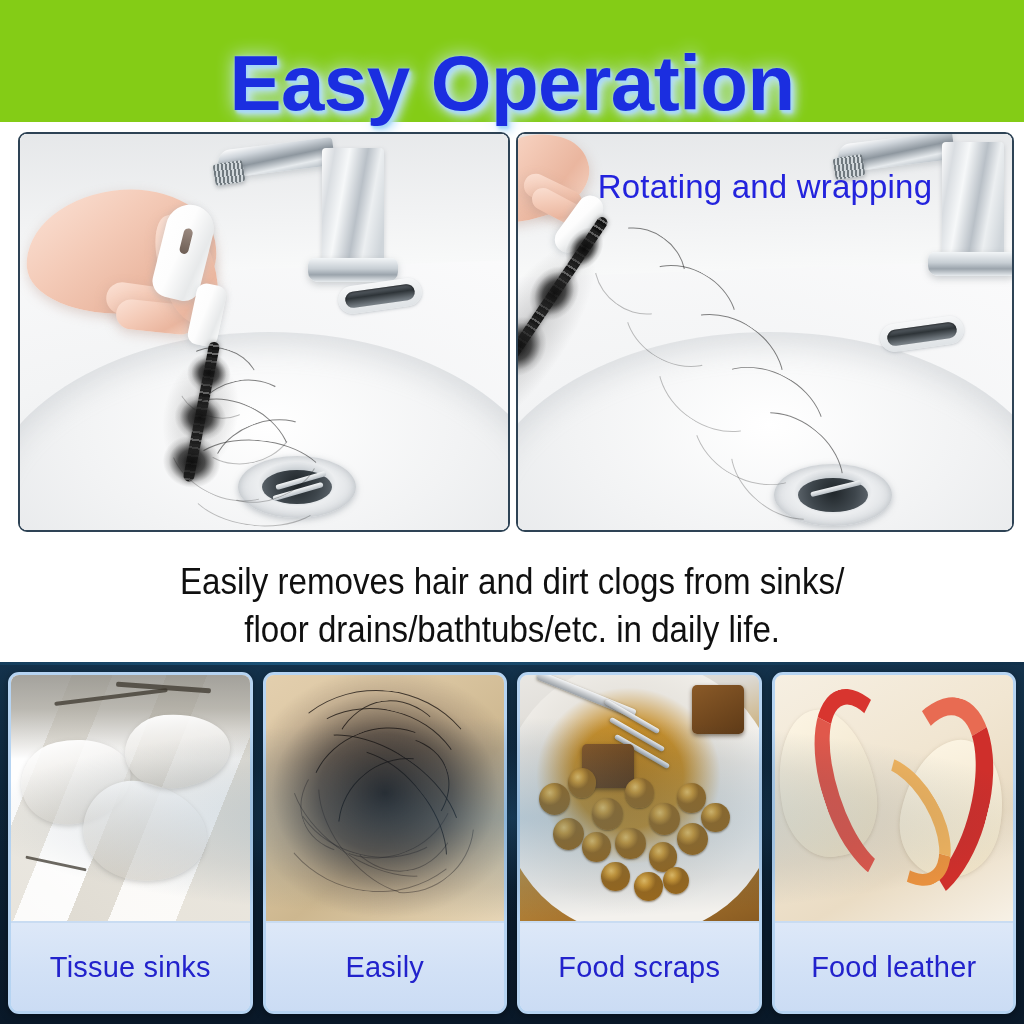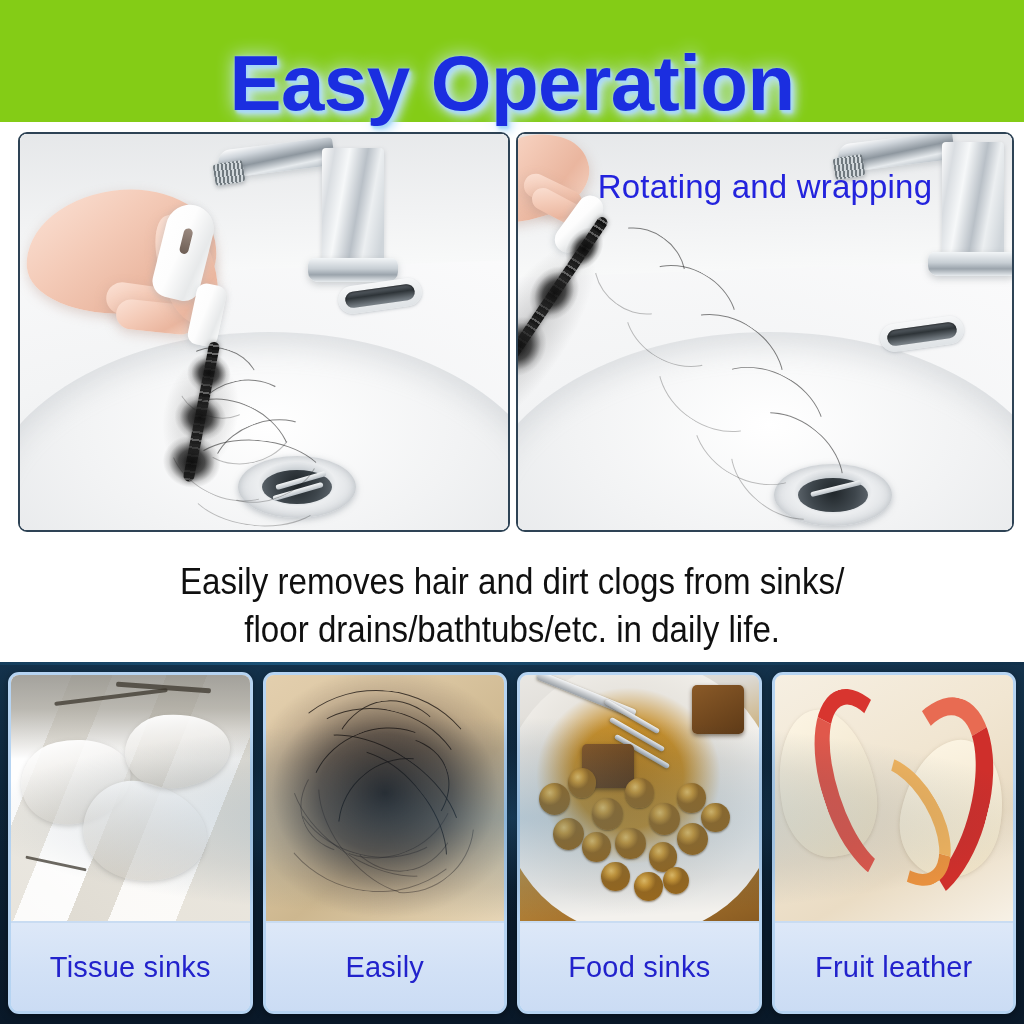--- a/index.html
+++ b/index.html
@@ -445,31 +445,31 @@
         <div class="bean" style="left:14%; top:58%; width:13%; height:13%;"></div>
         <div class="bean" style="left:26%; top:64%; width:12%; height:12%;"></div>
         <div class="bean" style="left:40%; top:62%; width:13%; height:13%;"></div>
         <div class="bean" style="left:54%; top:68%; width:12%; height:12%;"></div>
         <div class="bean" style="left:66%; top:60%; width:13%; height:13%;"></div>
         <div class="bean" style="left:76%; top:52%; width:12%; height:12%;"></div>
         <div class="bean" style="left:34%; top:76%; width:12%; height:12%;"></div>
         <div class="bean" style="left:48%; top:80%; width:12%; height:12%;"></div>
         <div class="bean" style="left:60%; top:78%; width:11%; height:11%;"></div>
       </div>
-      <div class="card-label">Food sinks</div>
+      <div class="card-label">Food scraps</div>
     </div>
 
     <div class="card">
       <div class="card-photo ph-fruit">
         <div class="flesh" style="left:2%; top:14%; width:40%; height:60%; transform:rotate(-10deg);"></div>
         <div class="flesh" style="left:54%; top:26%; width:42%; height:56%; transform:rotate(12deg);"></div>
         <div class="peel" style="left:20%; top:4%; width:40%; height:82%;
                     border-width:16px; border-top-color:#d8352f; border-left-color:#e0584b; transform:rotate(-18deg);"></div>
         <div class="peel" style="left:44%; top:8%; width:46%; height:86%;
                     border-width:18px; border-right-color:#cf2f2b; border-top-color:#e86b52; transform:rotate(14deg);"></div>
         <div class="peel" style="left:36%; top:30%; width:34%; height:58%;
                     border-width:12px; border-bottom-color:#e8913f; border-right-color:#f0b35e; transform:rotate(-30deg);"></div>
       </div>
-      <div class="card-label">Fruit leather</div>
+      <div class="card-label">Food leather</div>
     </div>
 
   </div>
 </div>
 
 </body></html>

